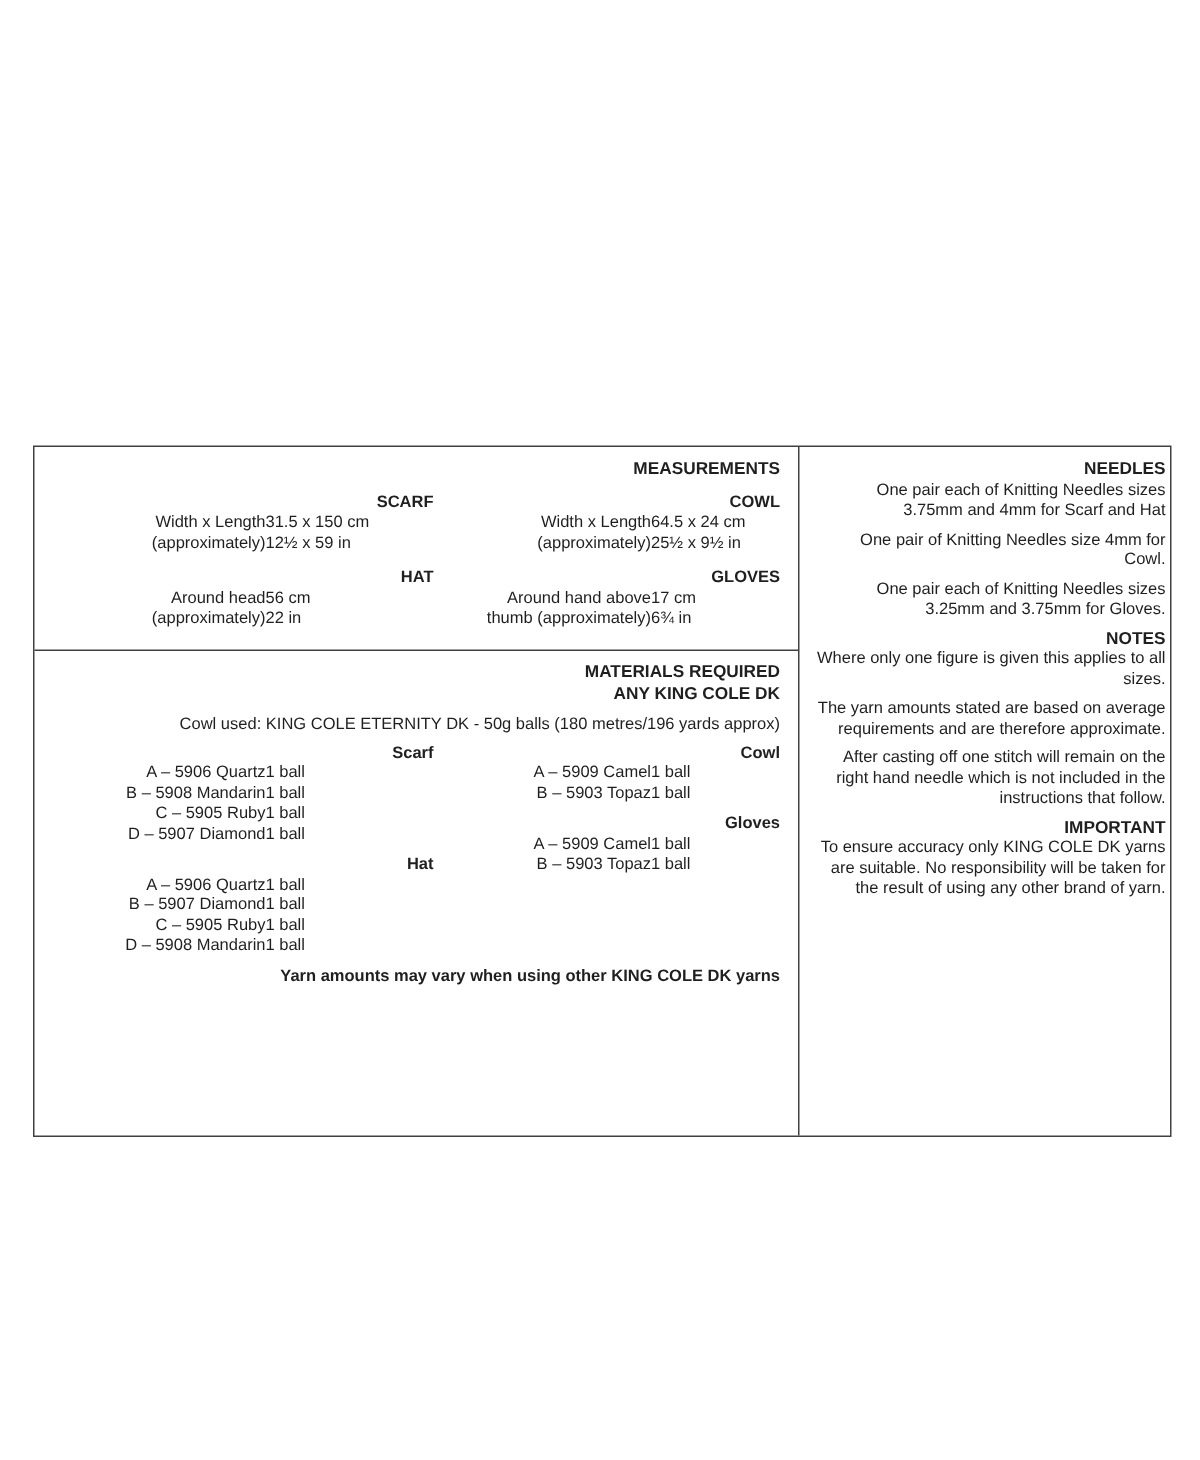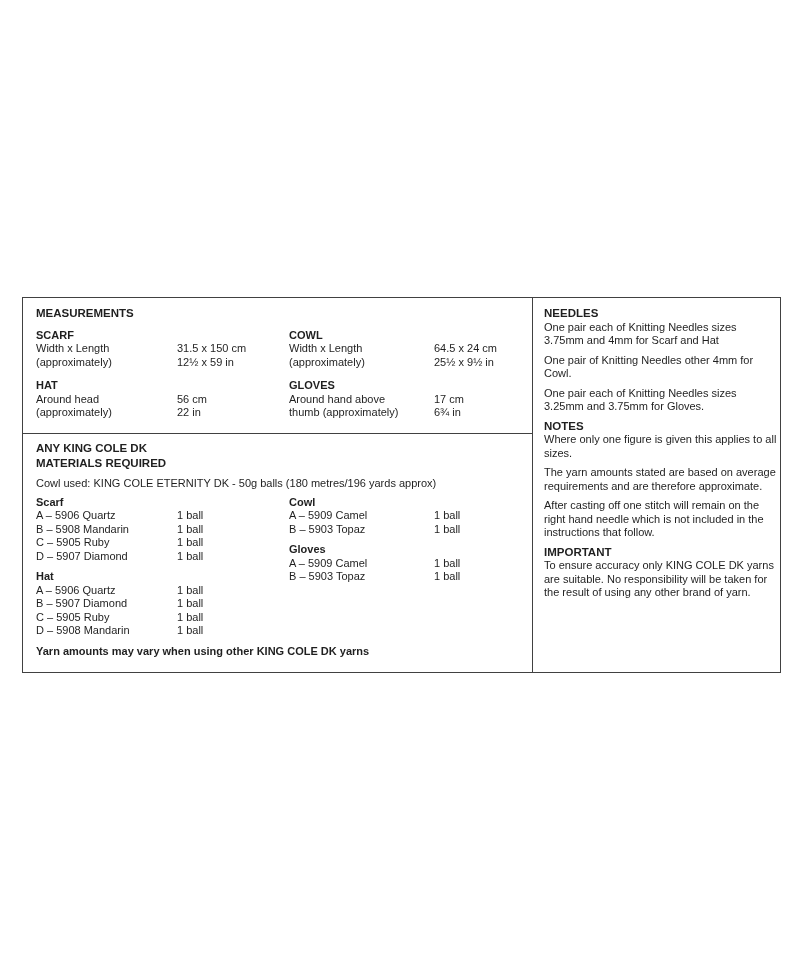--- a/index.html
+++ b/index.html
@@ -5,24 +5,24 @@
   html, body { margin:0; padding:0; }
   body {
     width:800px; height:973px; background:#ffffff;
     font-family:"Liberation Sans", sans-serif;
     color:#1f1f1f;
     -webkit-font-smoothing:antialiased;
   }
   .page { position:relative; width:800px; height:973px; background:#ffffff; overflow:hidden; }
 
   .box {
-    position:absolute; left:22px; top:297px; width:759px; height:376px;
+    position:absolute; left:22px; top:297px; width:759px; height:461px;
     border:1px solid #414141; box-sizing:border-box;
     display:flex; background:#ffffff;
-    font-size:11px; line-height:13.5px;
+    font-size:11px; line-height:13.5px;text-align:right;
   }
   .left-col { width:509px; box-sizing:border-box; display:flex; flex-direction:column; }
   .v-divider { width:1px; background:#414141; }
   .right-col { flex:1; box-sizing:border-box; padding:9px 3px 0 11px; }
 
   .sec-head { font-weight:bold; font-size:11.5px; margin:0; }
 
   
   .measurements { height:135px; box-sizing:border-box; padding:9px 12px 0 13px; }
   .measurements .sec-head { margin-bottom:8px; }
@@ -113,22 +113,22 @@
               </div>
             </div>
           </div>
         </div>
       </section>
 
       <div class="h-divider"></div>
 
       <section class="materials">
         <div class="mat-title">
+          <div>MATERIALS REQUIRED</div>
           <div>ANY KING COLE DK</div>
-          <div>MATERIALS REQUIRED</div>
         </div>
         <div class="yarn-used"><span>Cowl used: </span><b>KING COLE ETERNITY DK</b><span> - 50g balls (180 metres/196 yards approx)</span></div>
 
         <div class="mat-grid">
           <div class="mat-col1">
             <div class="y-group">
               <div class="g-head">Scarf</div>
               <div class="y-row">
                 <span class="y-name"><b>A</b><span> – 5906 Quartz</span></span>
                 <span class="y-qty">1 ball</span>
@@ -194,21 +194,21 @@
 
         <div class="mat-footer">Yarn amounts may vary when using other KING COLE DK yarns</div>
       </section>
     </div>
 
     <div class="v-divider"></div>
 
     <div class="right-col">
       <div class="sec-head">NEEDLES</div>
       <p>One pair each of Knitting Needles sizes 3.75mm and 4mm for Scarf and Hat</p>
-      <p>One pair of Knitting Needles other 4mm for Cowl.</p>
+      <p>One pair of Knitting Needles size 4mm for Cowl.</p>
       <p>One pair each of Knitting Needles sizes 3.25mm and 3.75mm for Gloves.</p>
 
       <div class="sec-head">NOTES</div>
       <p>Where only one figure is given this applies to all sizes.</p>
       <p>The yarn amounts stated are based on average requirements and are therefore approximate.</p>
       <p>After casting off one stitch will remain on the right hand needle which is not included in the instructions that follow.</p>
 
       <div class="sec-head">IMPORTANT</div>
       <p><span>To ensure accuracy only </span><b>KING COLE DK</b><span> yarns are suitable. No responsibility will be taken for the result of using any other brand of yarn.</span></p>
     </div>

